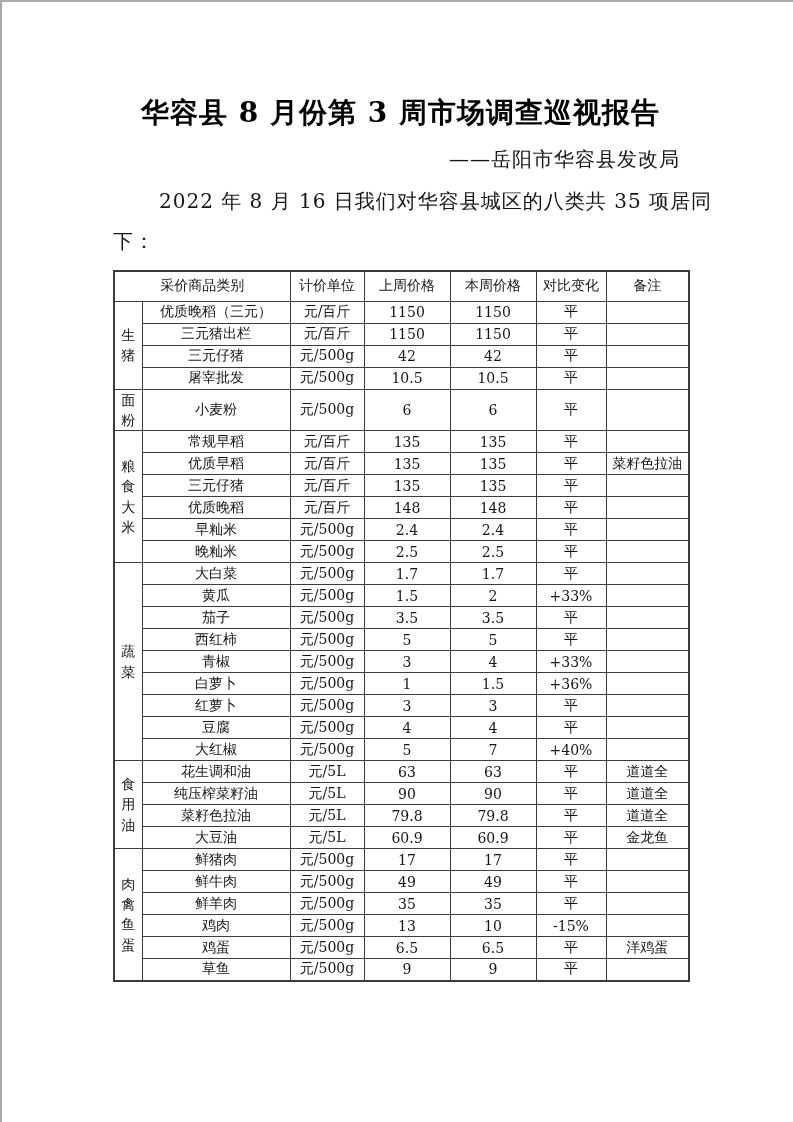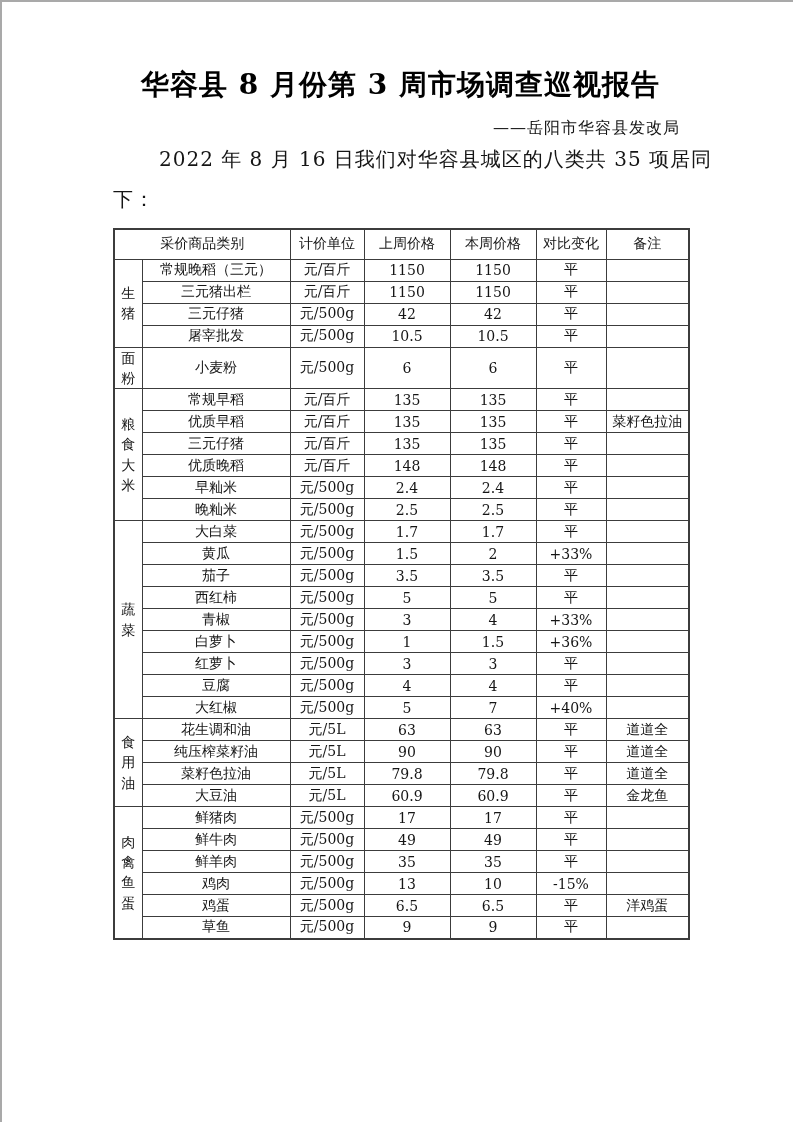--- a/index.html
+++ b/index.html
@@ -1,30 +1,30 @@
 <!DOCTYPE html>
 <html><head>
 <meta charset="utf-8">
 <style>
   html,body{margin:0;padding:0;background:#ffffff;}
   body{width:793px;height:1122px;font-family:"DejaVu Serif",serif;color:#111;}
   .sheet{
     box-sizing:border-box;width:793px;height:1122px;
     border-top:2px solid #a9a9a9;border-left:2px solid #a9a9a9;
-    padding:64px 105px 0 111px;background:#fff;overflow:hidden;
+    padding:92px 105px 0 111px;background:#fff;overflow:hidden;
   }
   .doc-title{
     font-family:"DejaVu Serif",serif;font-weight:bold;font-size:28px;
     color:#000;text-align:center;letter-spacing:1px;white-space:nowrap;margin:0;
   }
   .doc-subtitle{
-    font-size:16px;text-align:right;padding-right:8px;margin-top:14px;
+    font-size:20px;text-align:right;padding-right:8px;margin-top:14px;
     letter-spacing:1px;white-space:nowrap;color:#151515;
   }
-  .doc-body{}
+  .doc-body{margin-top:8px;}
   .doc-body-line{
     font-size:20px;line-height:40px;letter-spacing:1px;
     white-space:nowrap;color:#151515;
   }
   .doc-body-line.indent{text-indent:46px;}
   table.price-table{
     width:575px;margin-top:9px;border-collapse:collapse;table-layout:fixed;
     font-size:14px;color:#151515;border:2px solid #3c3c3c;
   }
   .price-table th,.price-table td{
@@ -66,21 +66,21 @@
         <th>计价单位</th>
         <th>上周价格</th>
         <th>本周价格</th>
         <th>对比变化</th>
         <th>备注</th>
       </tr>
     </thead>
     <tbody>
         <tr>
           <td rowspan="4" class="cat-cell">生<br>猪</td>
-          <td>常规晚稻（三元）</td>
+          <td>优质晚稻（三元）</td>
           <td>元/百斤</td>
           <td>1150</td>
           <td>1150</td>
           <td>平</td>
           <td></td>
         </tr>
         <tr>
           <td>三元猪出栏</td>
           <td>元/百斤</td>
           <td>1150</td>

